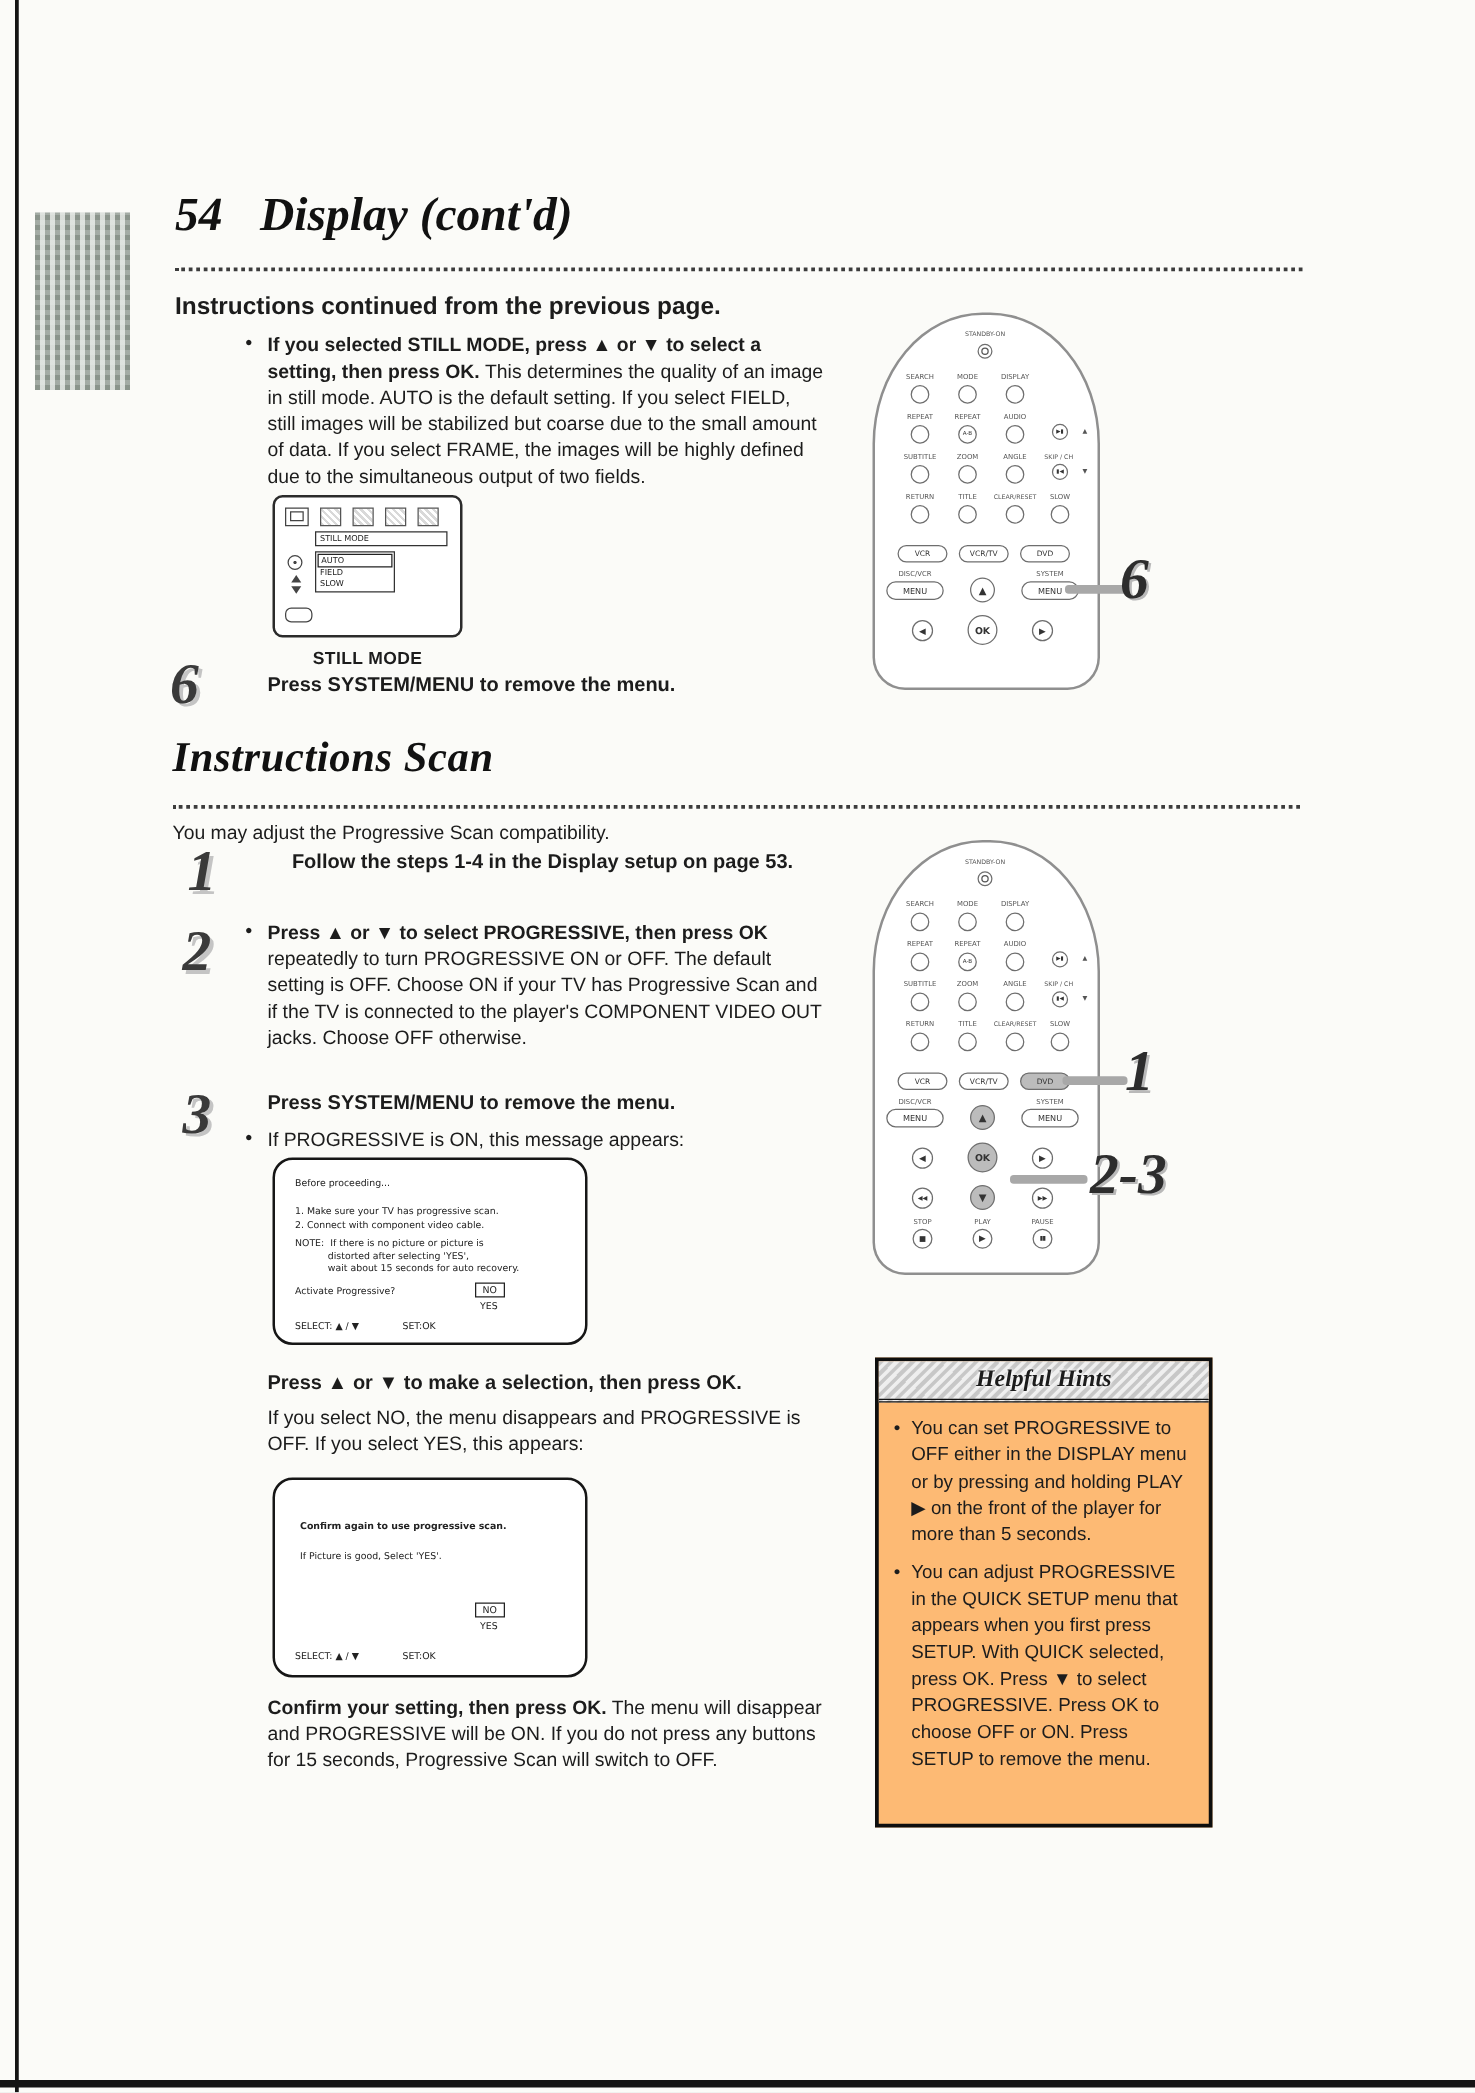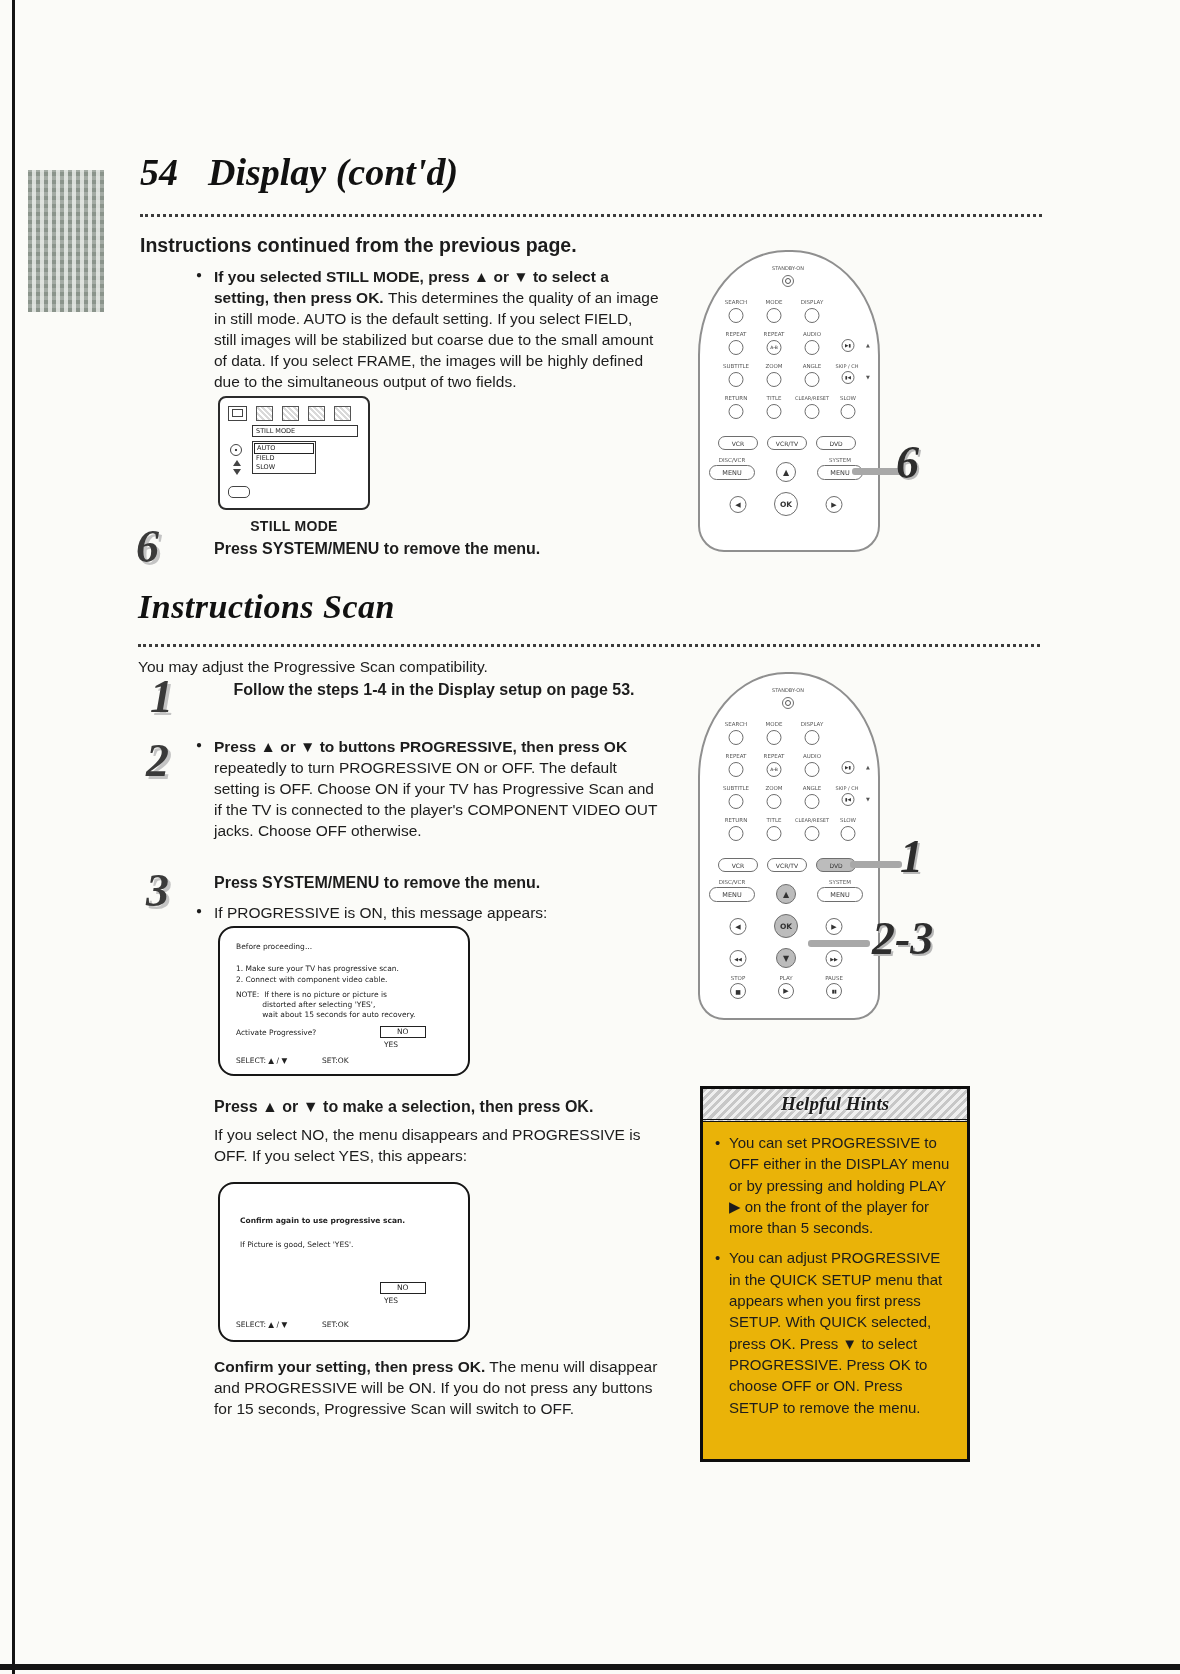--- a/index.html
+++ b/index.html
@@ -43,37 +43,37 @@
         border-right:4px solid transparent;border-bottom:6px solid #444;}
   .trid{position:absolute;left:13px;top:71px;width:0;height:0;border-left:4px solid transparent;
         border-right:4px solid transparent;border-top:6px solid #444;}
   .tvok{position:absolute;left:8px;top:88px;width:20px;height:10px;border:1px solid #444;border-radius:5px;}
   .tvcap{position:absolute;text-align:center;font-weight:bold;font-size:14px;letter-spacing:.3px;}
 
   
   .crt{position:absolute;border:2.5px solid #161616;border-radius:16px;background:#fff;box-sizing:border-box;}
   .ct{position:absolute;font-size:7.5px;color:#222;font-family:"DejaVu Sans",sans-serif;white-space:nowrap;}
   .pre{white-space:pre-wrap;line-height:1.3;}
-  .nobox{border:1px solid #222;padding:0 16px;line-height:10px;}
+  .nobox{border:1px solid #222;padding:0 5px;line-height:10px;}
 
   
   .rc{position:absolute;}
   .rc-body{position:absolute;left:0;top:0;width:100%;border:2px solid #8f8f8f;background:#fff;box-sizing:border-box;
            border-radius:88px 88px 26px 26px / 105px 105px 26px 26px;}
   .rlbl{position:absolute;transform:translateX(-50%);font-size:5.5px;color:#555;white-space:nowrap;
         font-family:"DejaVu Sans",sans-serif;}
   .rbtn{position:absolute;transform:translateX(-50%);border:1px solid #6e6e6e;border-radius:50%;background:#fff;
         display:flex;align-items:center;justify-content:center;color:#333;box-sizing:border-box;
         font-family:"DejaVu Sans",sans-serif;font-size:6px;}
   .roval{border-radius:9px;text-align:right;}
   .hl{background:#bcbcbc;}
   .pwr{width:4px;height:4px;border:1px solid #555;border-radius:50%;}
 
   
-  .hints{position:absolute;border:3px solid #0e0e0e;background:#eab308;box-sizing:border-box;}
+  .hints{position:absolute;border:3px solid #0e0e0e;background:#fdba74;box-sizing:border-box;}
   .hints-head{height:30px;border-bottom:3px double #111;display:flex;align-items:center;justify-content:center;
               background:repeating-linear-gradient(135deg,#c7c7c7 0 3px,#efefef 3px 6px);}
   .hints-title{font-family:"Liberation Serif","DejaVu Serif",serif;font-style:italic;font-weight:bold;
                font-size:19px;text-shadow:0 0 3px #fff,0 0 3px #fff;}
   .hints-body{padding:10px 12px 0 12px;}
   .hint{position:relative;padding-left:14px;font-size:15px;line-height:1.42;margin-bottom:9px;}
   .hint .mk{position:absolute;left:0;top:0;}
 </style>
 </head>
 <body>
@@ -169,21 +169,21 @@
 
   <h2 class="h2" style="left:138px;top:588px;">Instructions Scan</h2>
   <div class="dotted" style="left:138px;top:644px;width:902px;"></div>
   <div class="para" style="left:138px;top:656px;width:520px;">You may adjust the Progressive Scan compatibility.</div>
 
   <div class="stepnum" style="left:150px;top:674px;">1</div>
   <div class="bline" style="left:214px;top:681px;width:440px;text-align:center;">Follow the steps 1-4 in the Display setup on page 53.</div>
 
   <div class="stepnum" style="left:146px;top:738px;">2</div>
   <div class="para" style="left:214px;top:736px;width:445px;">
-    <span class="dotmark">●</span><b>Press ▲ or ▼ to buttons PROGRESSIVE, then press OK</b><span> repeatedly to turn PROGRESSIVE ON or OFF. The default setting is OFF. Choose ON if your TV has Progressive Scan and if the TV is connected to the player's COMPONENT VIDEO OUT jacks. Choose OFF otherwise.</span>
+    <span class="dotmark">●</span><b>Press ▲ or ▼ to select PROGRESSIVE, then press OK</b><span> repeatedly to turn PROGRESSIVE ON or OFF. The default setting is OFF. Choose ON if your TV has Progressive Scan and if the TV is connected to the player's COMPONENT VIDEO OUT jacks. Choose OFF otherwise.</span>
   </div>
 
   <div class="stepnum" style="left:146px;top:868px;">3</div>
   <div class="bline" style="left:214px;top:874px;width:430px;">Press SYSTEM/MENU to remove the menu.</div>
   <div class="para" style="left:214px;top:902px;width:445px;">
     <span class="dotmark">●</span><span>If PROGRESSIVE is ON, this message appears:</span>
   </div>
 
   <div class="crt" style="left:218px;top:926px;width:252px;height:150px;">
     <div class="ct" style="left:16px;top:14px;">Before proceeding...</div>

